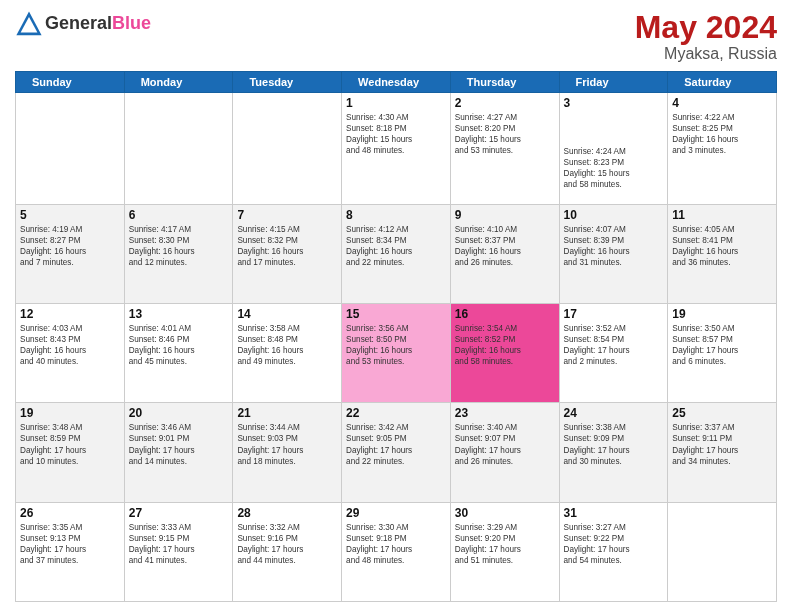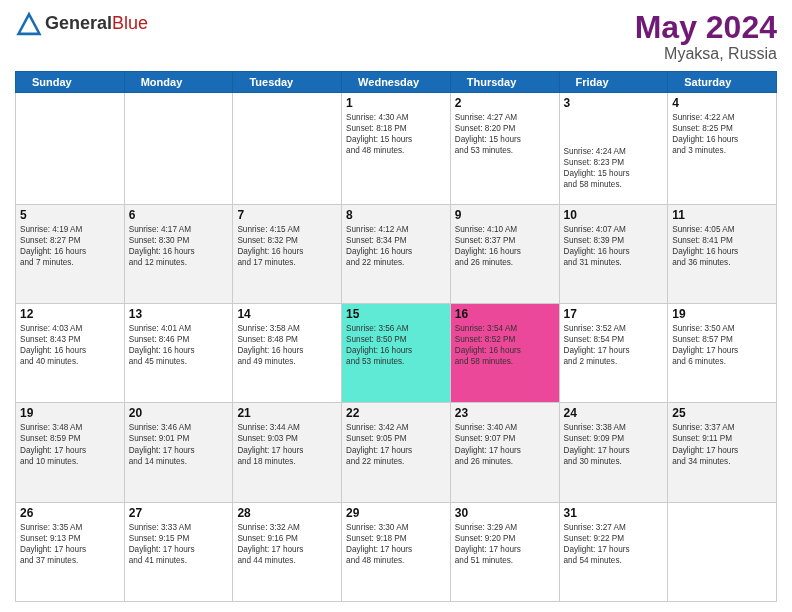--- a/index.html
+++ b/index.html
@@ -32,35 +32,35 @@
       flex-direction: row;
       line-height: 1.1;
     }
     .logo-general {
       font-size: 18px;
       font-weight: bold;
       color: #333;
     }
     .logo-blue {
       font-size: 18px;
-      font-weight: normal;
-      color: #b91c1c;
+      font-weight: bold;
+      color: #ec4899;
     }
     .logo-icon {
       width: 28px;
       height: 28px;
       margin-right: 2px;
     }
     .title-block {
       text-align: right;
     }
     .month-year {
       font-size: 32px;
       font-weight: bold;
-      color: #701a75;
+      color: #b91c1c;
       line-height: 1.1;
     }
     .location {
       font-size: 16px;
       color: #555;
     }
     .calendar {
       flex: 1;
       border: 1px solid #ccc;
       border-collapse: collapse;
@@ -242,21 +242,21 @@
 Daylight: 16 hours
 and 45 minutes.</div>
           </td>
           <td style="background-color: rgb(255, 255, 255);">
             <div class="day-num">14</div>
             <div class="day-info" style="white-space: pre-line;">Sunrise: 3:58 AM
 Sunset: 8:48 PM
 Daylight: 16 hours
 and 49 minutes.</div>
           </td>
-          <td style="background-color: #5eead4;">
+          <td style="background-color: #f9a8d4;">
             <div class="day-num">15</div>
             <div class="day-info" style="white-space: pre-line;">Sunrise: 3:56 AM
 Sunset: 8:50 PM
 Daylight: 16 hours
 and 53 minutes.</div>
           </td>
           <td style="background-color: #ec4899;">
             <div class="day-num">16</div>
             <div class="day-info" style="white-space: pre-line;">Sunrise: 3:54 AM
 Sunset: 8:52 PM

